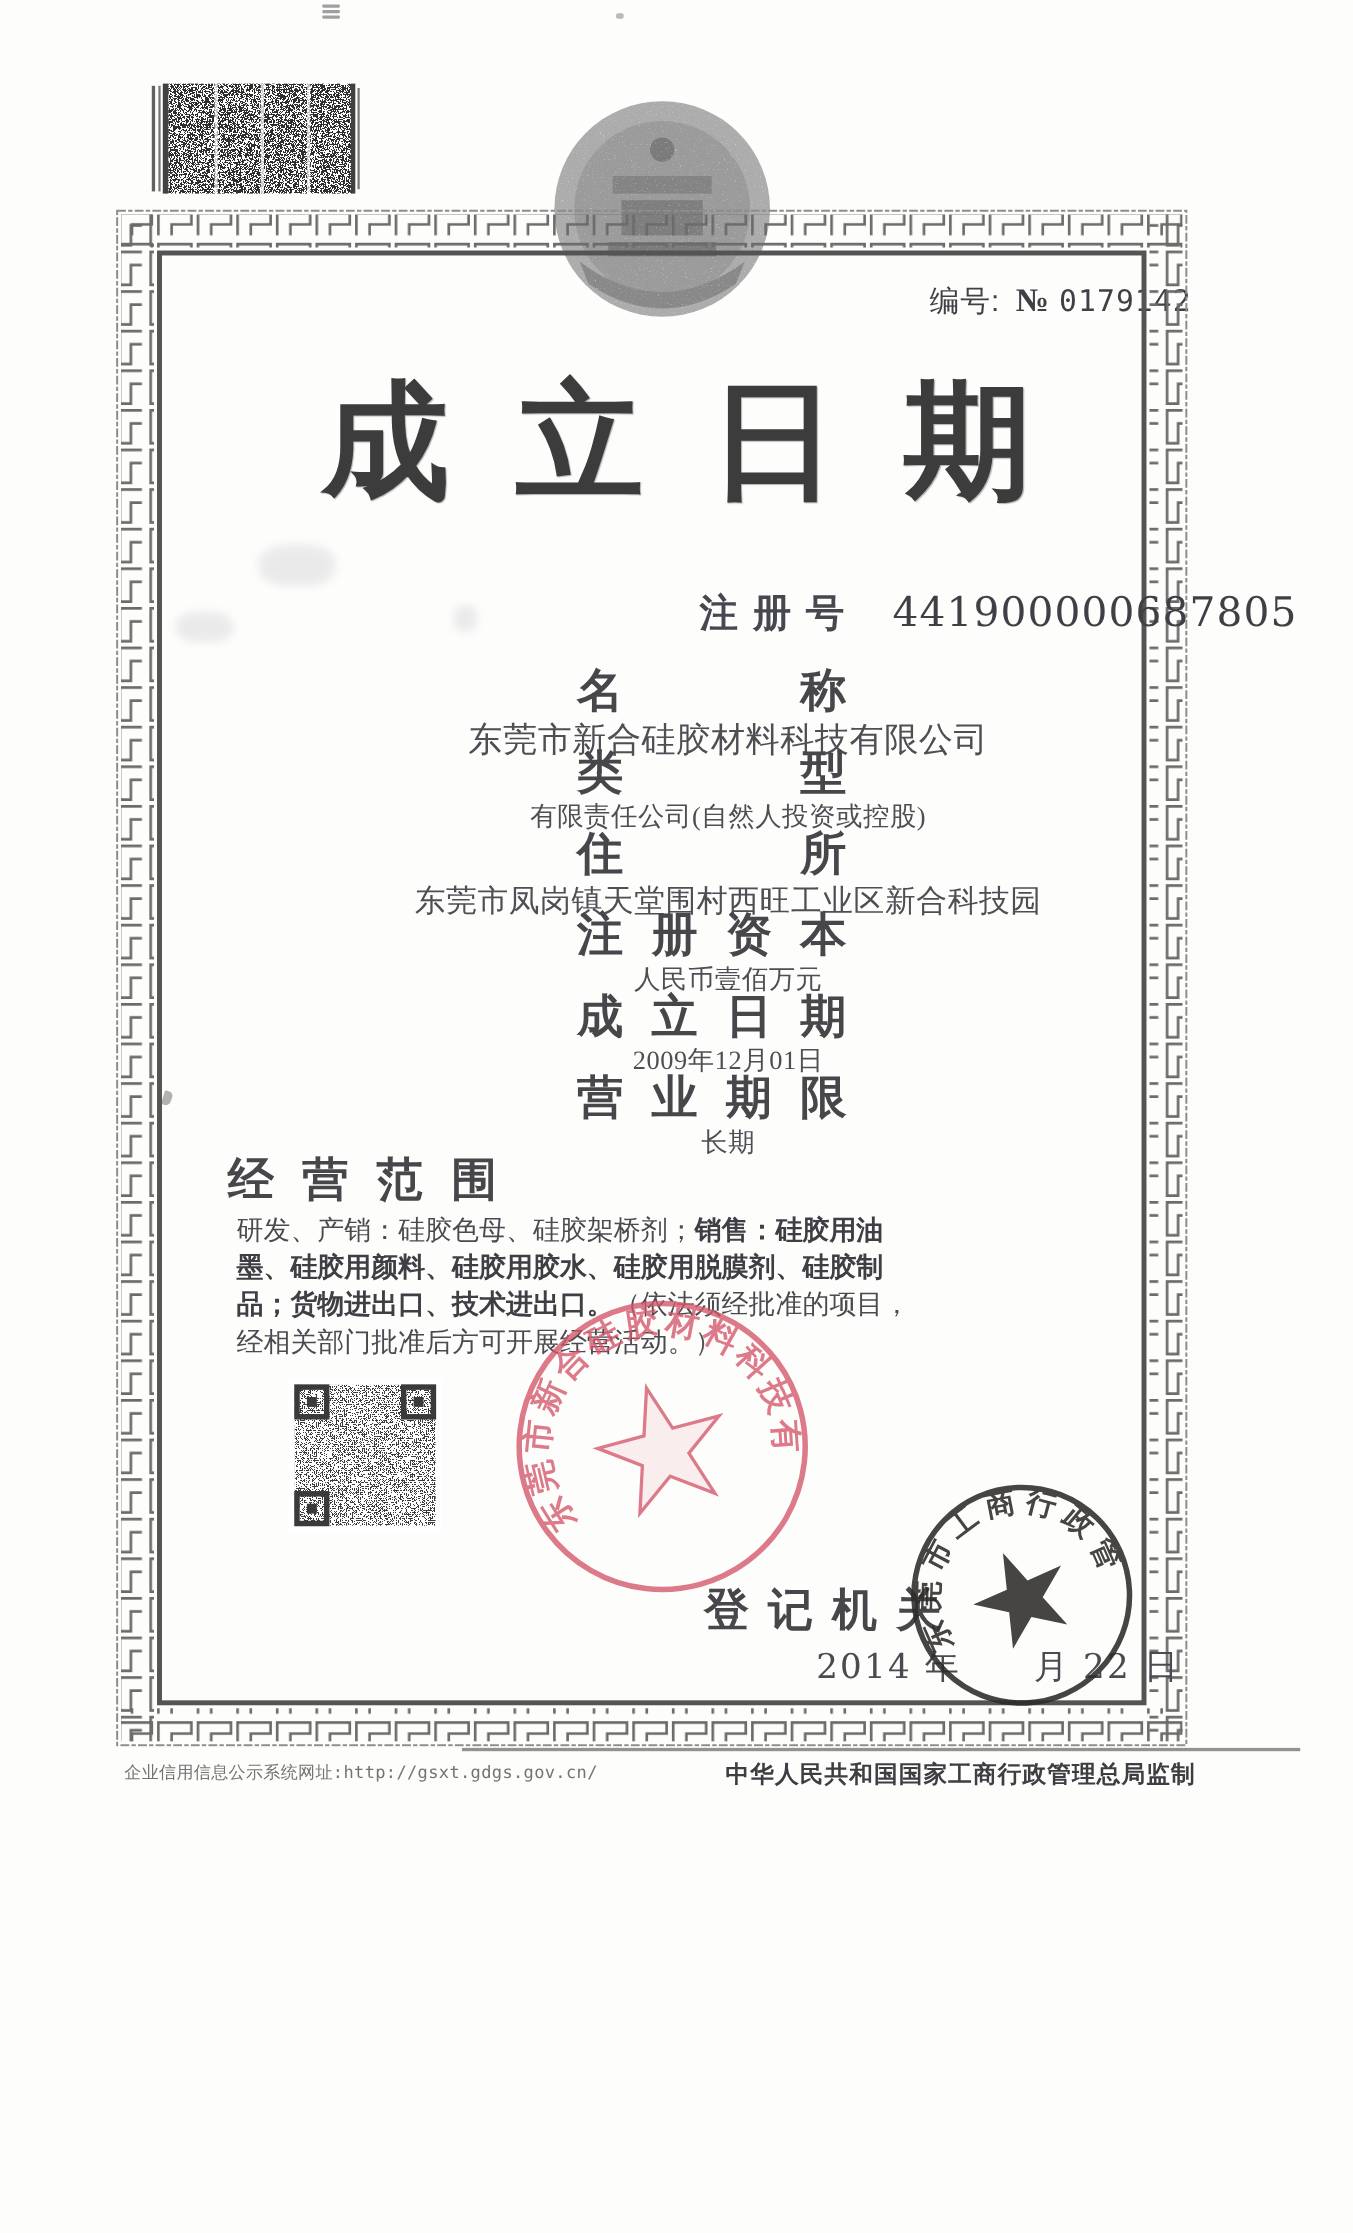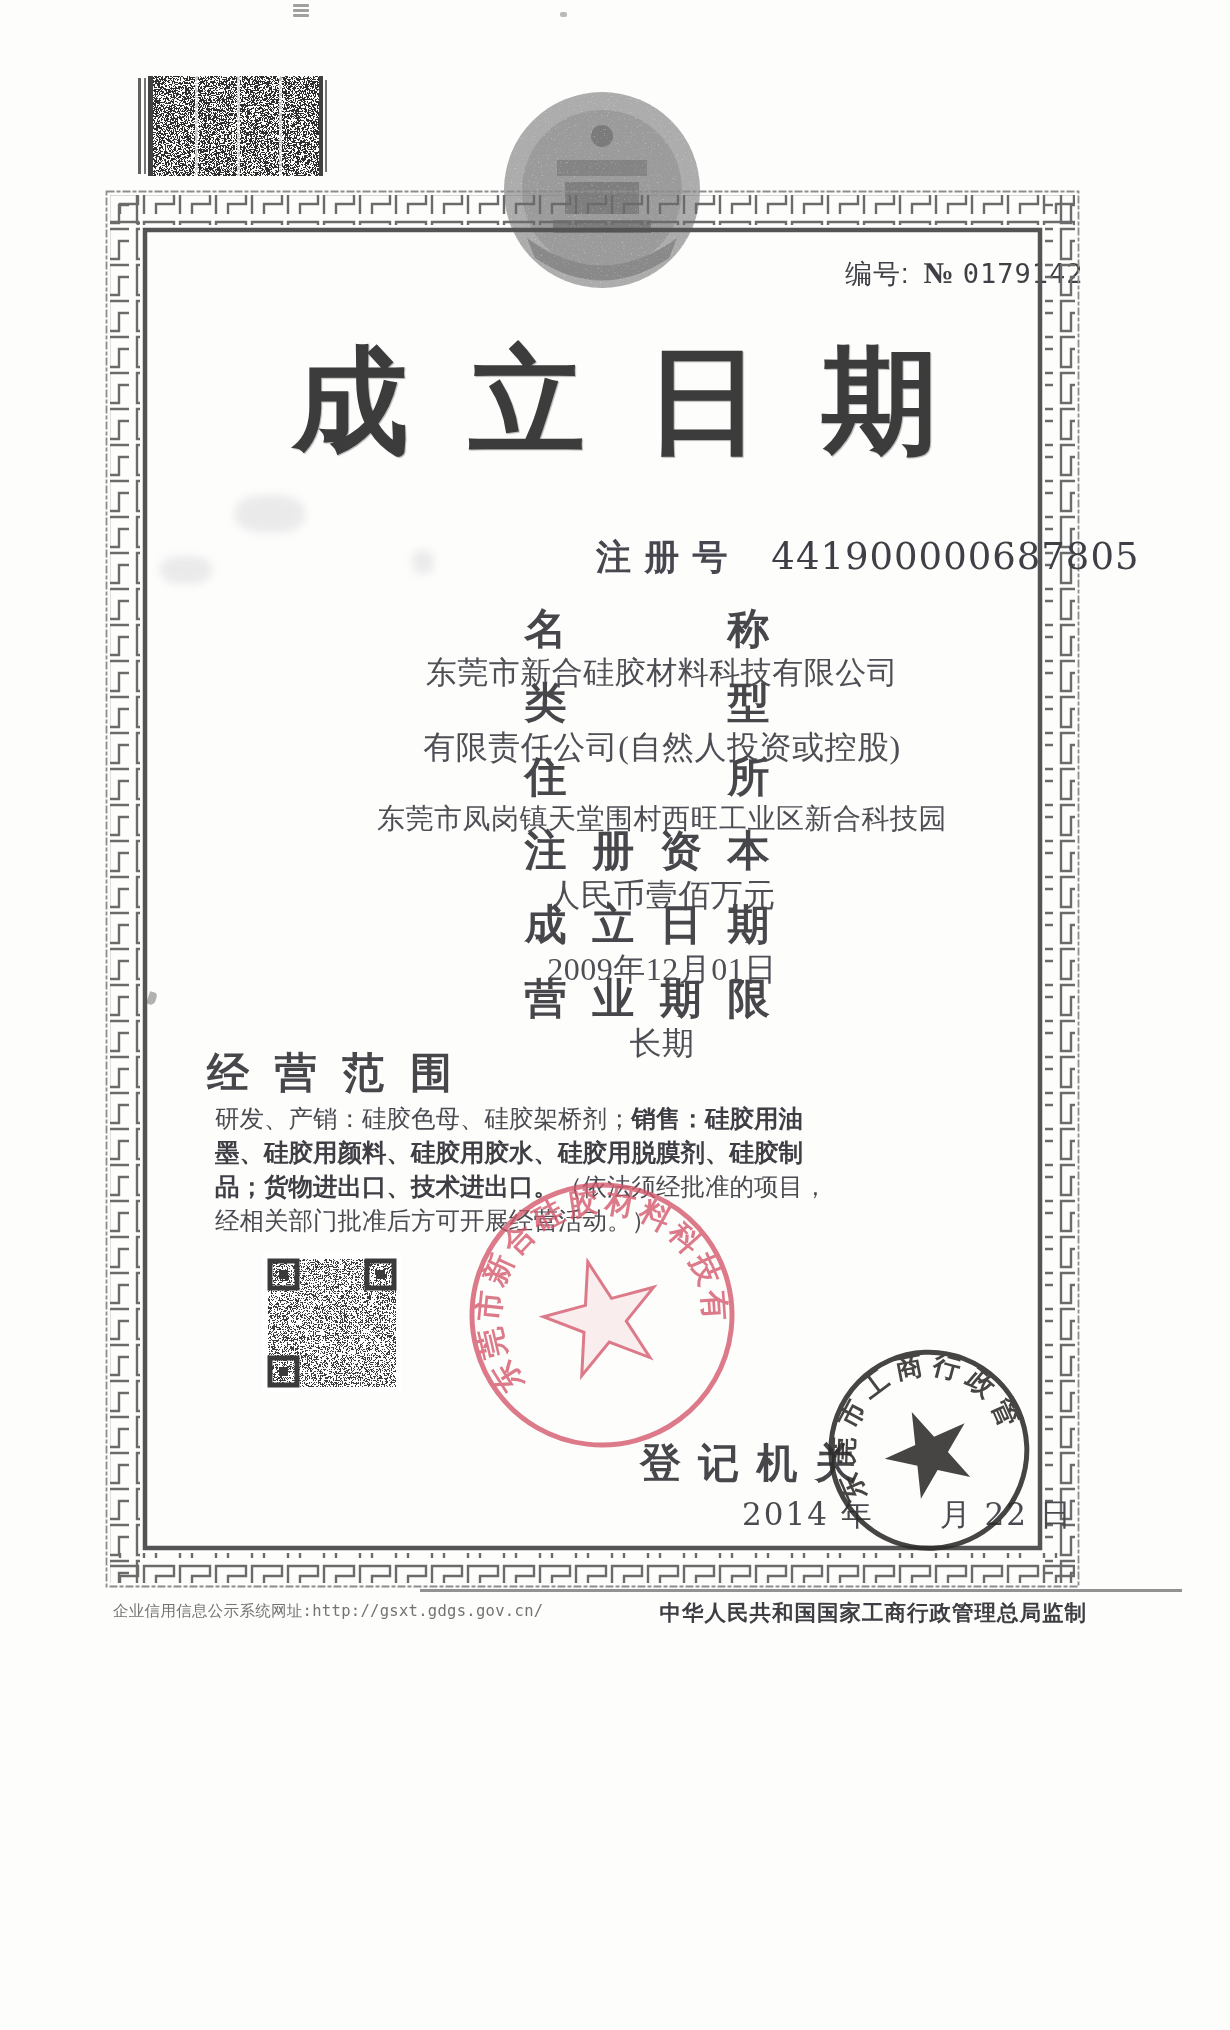--- a/index.html
+++ b/index.html
@@ -24,30 +24,30 @@
   .serial .no-val{font-family:"DejaVu Sans Mono",monospace;font-size:27px;}
   
   .frame{left:105px;top:190px;}
   
   .title{left:0;top:338px;width:1230px;text-align:center;font-size:116px;font-weight:900;
          color:#3c3c3c;letter-spacing:.52em;text-indent:.52em;line-height:1.1;
          text-shadow:1px 1px 1px rgba(40,40,40,.35);}
   
   .regno{left:596px;top:534px;white-space:nowrap;}
   .regno .rlabel{font-size:35px;color:#474750;letter-spacing:.38em;font-weight:600;
-                 font-family:"Liberation Serif",serif;}
+                 font-family:"Liberation Serif",serif;margin-left:40px;}
   .regno .rnum{font-size:37px;color:#3f3f46;font-family:"DejaVu Serif",serif;margin-left:26px;letter-spacing:1px;}
   
   .fields{left:207px;top:606px;width:880px;}
   .frow{display:flex;align-items:center;height:74px;flex-direction:column;}
   .frow.scope-row{align-items:flex-start;height:auto;}
   .flabel{width:245px;min-width:245px;font-size:42px;font-weight:600;color:#46464b;
           font-family:"Liberation Serif",serif;
           text-align:justify;text-align-last:justify;text-justify:inter-character;line-height:1.1;}
-  .fvalue{margin-left:30px;font-size:32px;color:#4e4e54;font-family:"Liberation Serif",serif;
+  .fvalue{margin-left:30px;font-size:24px;color:#4e4e54;font-family:"Liberation Serif",serif;
           white-space:nowrap;letter-spacing:.5px;}
   .fvalue.addr{font-size:28px;}
   .scope-text{margin-left:8px;font-size:24.5px;line-height:34px;color:#4a4a50;
               font-family:"Liberation Serif",serif;width:620px;white-space:normal;padding-top:6px;}
   .scope-text .bold{font-weight:700;color:#3e3e44;}
   
   .registry-label{left:640px;top:1436px;font-size:41px;font-weight:600;color:#46464b;
                   letter-spacing:.42em;font-family:"Liberation Serif",serif;white-space:nowrap;}
   .issue-date{left:742px;top:1494px;font-size:31px;color:#4a4a50;font-family:"DejaVu Serif",serif;
               letter-spacing:2px;white-space:nowrap;}

